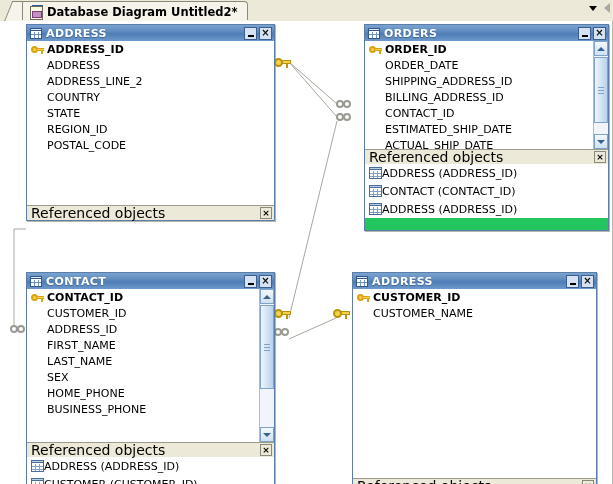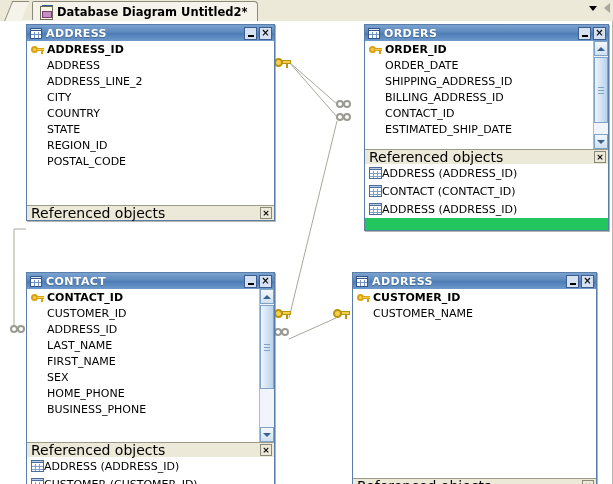--- a/index.html
+++ b/index.html
@@ -13,21 +13,21 @@
   .app{position:relative;width:613px;height:484px;background:#ffffff;overflow:hidden;}
 
   
   .tabstrip{position:absolute;left:0;top:0;width:613px;height:21px;
             background:#ece9d8;border-bottom:1px solid #7f9db9;}
   .tab{position:absolute;left:22px;top:1px;height:20px;
        background:#f6f4ea;
        border:1px solid #8a8a7a;border-bottom:none;
        border-top-left-radius:2px;border-top-right-radius:4px;
        display:flex;align-items:center;gap:4px;padding:0 9px 0 6px;
-       box-sizing:border-box;margin-left:10px;}
+       box-sizing:border-box;}
   .tab-skew{position:absolute;left:8px;top:1px;width:16px;height:20px;
             background:#f6f4ea;border-left:1px solid #8a8a7a;border-top:1px solid #8a8a7a;
             transform:skewX(-22deg);}
   .tab-label{font-weight:bold;font-size:11.5px;color:#000;white-space:nowrap;}
   .tab-underline{position:absolute;left:22px;top:20px;height:2px;background:#f6f4ea;}
 
   .diagicon{width:14px;height:14px;position:relative;flex:0 0 auto;}
   .diagicon .pg{position:absolute;left:1px;top:1px;width:11px;height:12px;
                 background:#fdf6e3;border:1px solid #6b6b5a;}
   .diagicon .b1{position:absolute;left:3px;top:0px;width:4px;height:4px;background:#6ea9de;border:1px solid #2b5f96;}
@@ -213,24 +213,20 @@
             <div class="col">
               <span class="kslot"></span>
               <span class="cname">ADDRESS</span>
             </div>
             <div class="col">
               <span class="kslot"></span>
               <span class="cname">ADDRESS_LINE_2</span>
             </div>
             <div class="col">
               <span class="kslot"></span>
-              <span class="cname">CITY</span>
-            </div>
-            <div class="col">
-              <span class="kslot"></span>
               <span class="cname">COUNTRY</span>
             </div>
             <div class="col">
               <span class="kslot"></span>
               <span class="cname">STATE</span>
             </div>
             <div class="col">
               <span class="kslot"></span>
               <span class="cname">REGION_ID</span>
             </div>
@@ -287,20 +283,24 @@
               <span class="cname">BILLING_ADDRESS_ID</span>
             </div>
             <div class="col">
               <span class="kslot"></span>
               <span class="cname">CONTACT_ID</span>
             </div>
             <div class="col">
               <span class="kslot"></span>
               <span class="cname">ESTIMATED_SHIP_DATE</span>
             </div>
+            <div class="col">
+              <span class="kslot"></span>
+              <span class="cname">ACTUAL_SHIP_DATE</span>
+            </div>
             <div class="vscroll">
               <span class="vs-btn top">
                 <i class="caret-up"></i>
               </span>
               <span class="vs-thumb" style="top:16px;height:66px">
                 <i class="vs-grip"></i>
               </span>
               <span class="vs-btn bot">
                 <i class="caret-dn"></i>
               </span>
@@ -379,25 +379,25 @@
             <div class="col">
               <span class="kslot"></span>
               <span class="cname">CUSTOMER_ID</span>
             </div>
             <div class="col">
               <span class="kslot"></span>
               <span class="cname">ADDRESS_ID</span>
             </div>
             <div class="col">
               <span class="kslot"></span>
+              <span class="cname">FIRST_NAME</span>
+            </div>
+            <div class="col">
+              <span class="kslot"></span>
               <span class="cname">LAST_NAME</span>
-            </div>
-            <div class="col">
-              <span class="kslot"></span>
-              <span class="cname">FIRST_NAME</span>
             </div>
             <div class="col">
               <span class="kslot"></span>
               <span class="cname">SEX</span>
             </div>
             <div class="col">
               <span class="kslot"></span>
               <span class="cname">HOME_PHONE</span>
             </div>
             <div class="col">

